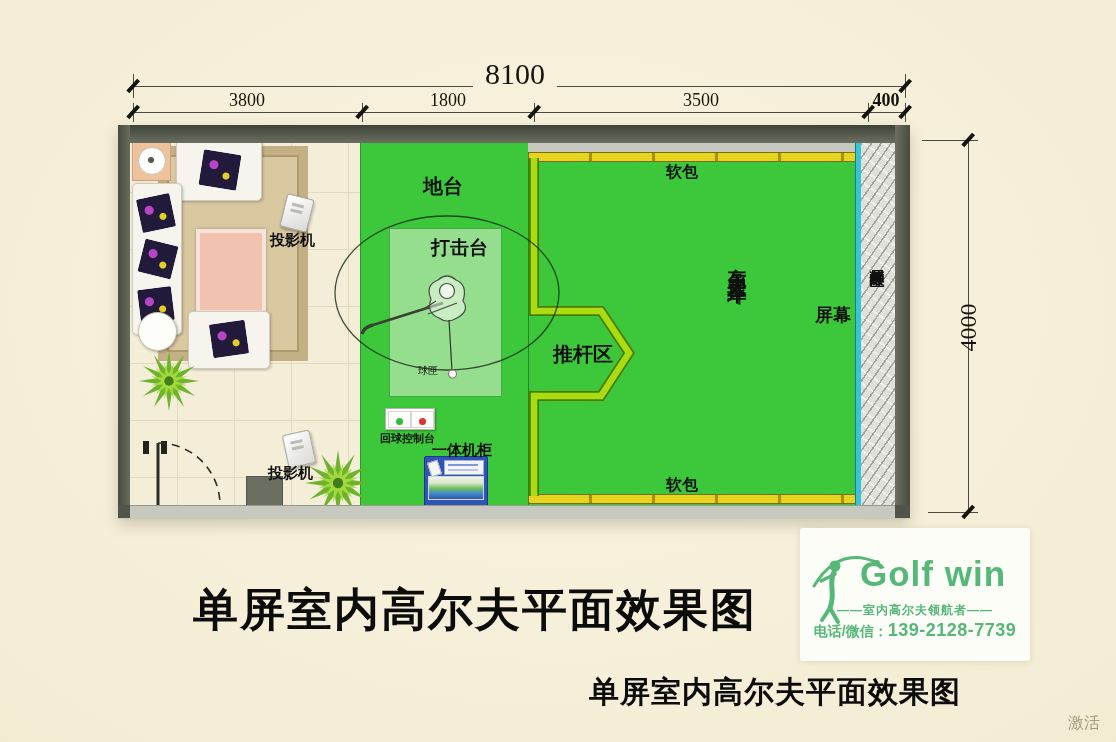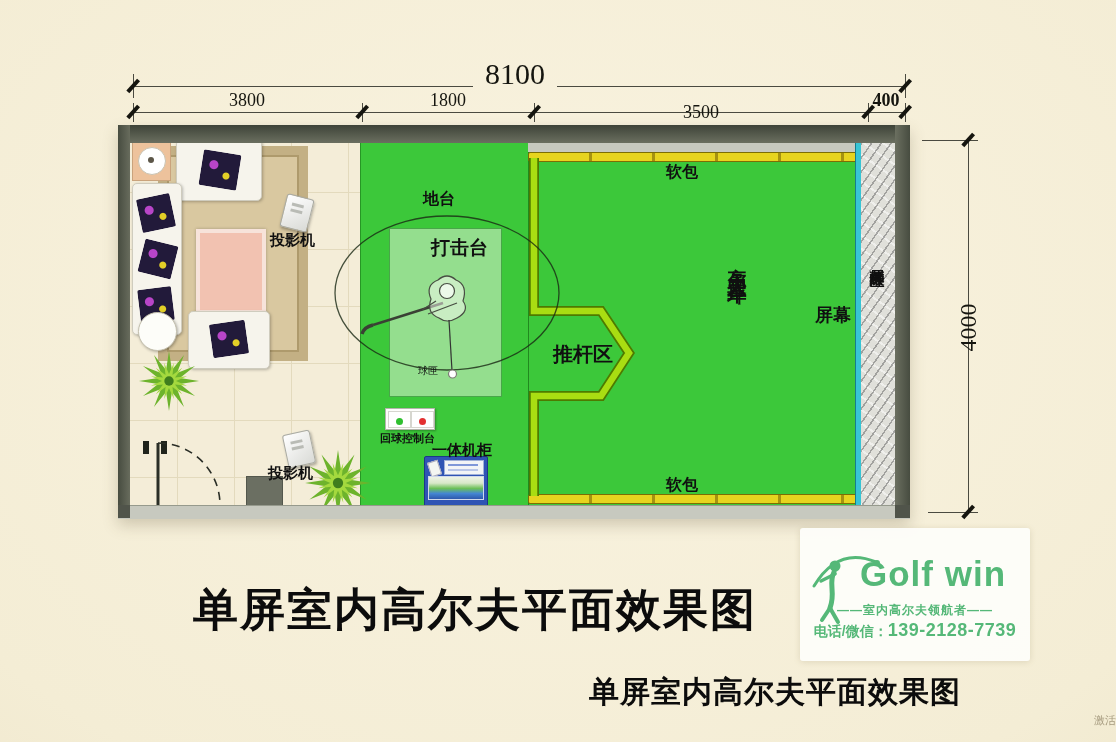--- a/index.html
+++ b/index.html
@@ -61,21 +61,21 @@
   .plant{position:absolute;}
   
   .logocard{left:800px;top:528px;width:230px;height:133px;background:rgba(253,253,250,.95);border-radius:3px;box-shadow:0 1px 6px rgba(120,105,60,.18);}
   .brand{position:absolute;left:60px;top:26px;font-size:35px;font-weight:800;color:#55b878;letter-spacing:1px;}
   .tagline{position:absolute;left:0;top:74px;width:100%;text-align:center;font-size:12px;font-weight:bold;color:#55b878;letter-spacing:1px;}
   .phoneline{position:absolute;left:0;top:92px;width:100%;text-align:center;color:#55b878;font-weight:bold;}
   .phoneline .pl{font-size:14px;}
   .phoneline .pn{font-size:18px;letter-spacing:.5px;}
   .title{left:150px;top:580px;width:650px;text-align:center;font-size:45px;font-weight:800;color:#0c0c0c;letter-spacing:2px;}
   .company{left:530px;top:672px;width:490px;text-align:center;font-size:30px;font-weight:800;color:#0c0c0c;letter-spacing:1px;}
-  .watermark{right:0;top:713px;font-size:11px;color:rgba(152,140,112,.85);}
+  .watermark{right:16px;top:713px;font-size:16px;color:rgba(152,140,112,.85);}
 </style>
 </head>
 <body>
 
 <div>
   <div class="dimline" style="left:133px;top:86px;width:340px;height:1px;"></div>
   <div class="dimline" style="left:557px;top:86px;width:348px;height:1px;"></div>
   <div class="dimtxt" style="left:473px;top:57px;width:84px;font-size:30px;">8100</div>
   <div class="dimline" style="left:133px;top:74px;width:1px;height:24px;"></div>
   <div class="dimline" style="left:905px;top:74px;width:1px;height:24px;"></div>
@@ -88,21 +88,21 @@
   <div class="dimline" style="left:534px;top:103px;width:1px;height:19px;"></div>
   <div class="dimline" style="left:868px;top:103px;width:1px;height:19px;"></div>
   <div class="dimline" style="left:905px;top:103px;width:1px;height:19px;"></div>
   <div class="dimtick" style="left:125px;top:110px;"></div>
   <div class="dimtick" style="left:354px;top:110px;"></div>
   <div class="dimtick" style="left:526px;top:110px;"></div>
   <div class="dimtick" style="left:860px;top:110px;"></div>
   <div class="dimtick" style="left:897px;top:110px;"></div>
   <div class="dimtxt" style="left:207px;top:90px;width:80px;font-size:18px;">3800</div>
   <div class="dimtxt" style="left:408px;top:90px;width:80px;font-size:18px;">1800</div>
-  <div class="dimtxt" style="left:661px;top:102px;width:80px;font-size:18px;">3500</div>
+  <div class="dimtxt" style="left:661px;top:90px;width:80px;font-size:18px;">3500</div>
   <div class="dimtxt" style="left:856px;top:90px;width:60px;font-size:18px;font-weight:bold;">400</div>
 </div>
 
 <div>
   <div class="dimline" style="left:968px;top:140px;width:1px;height:372px;"></div>
   <div class="dimline" style="left:922px;top:140px;width:56px;height:1px;"></div>
   <div class="dimline" style="left:928px;top:512px;width:50px;height:1px;"></div>
   <div class="dimtick" style="left:960px;top:138px;"></div>
   <div class="dimtick" style="left:960px;top:510px;"></div>
   <div class="dimtxt" style="left:928px;top:314px;width:80px;font-size:24px;transform:rotate(-90deg);">4000</div>
@@ -194,21 +194,21 @@
     <div class="cab-leg" style="right:4px;"></div>
   </div>
 
   <div class="abs wall-top"></div>
   <div class="abs wall-left"></div>
   <div class="abs wall-right"></div>
   <div class="abs wall-bottom"></div>
   <div class="abs corner" style="left:0;top:380px;width:12px;height:13px;"></div>
   <div class="abs corner" style="left:777px;top:380px;width:15px;height:13px;"></div>
 
-  <div class="lbl" style="left:305px;top:48px;font-size:16px;margin-top:16px;">地台</div>
+  <div class="lbl" style="left:305px;top:48px;font-size:20px;">地台</div>
   <div class="lbl" style="left:313px;top:110px;font-size:19px;">打击台</div>
   <div class="lbl" style="left:435px;top:216px;font-size:20px;">推杆区</div>
   <div class="lbl vtext" style="left:606px;top:128px;font-size:19px;">高尔夫人工草坪</div>
   <div class="lbl" style="left:548px;top:37px;font-size:16px;">软包</div>
   <div class="lbl" style="left:548px;top:350px;font-size:16px;">软包</div>
   <div class="lbl" style="left:697px;top:178px;font-size:18px;">屏幕</div>
   <div class="lbl vtext" style="left:749px;top:132px;font-size:15px;letter-spacing:1px;">屏幕缓冲区</div>
   <div class="lbl" style="left:152px;top:106px;font-size:15px;">投影机</div>
   <div class="lbl" style="left:150px;top:339px;font-size:15px;">投影机</div>
   <div class="lbl" style="left:300px;top:239px;font-size:10px;font-weight:normal;">球匣</div>

